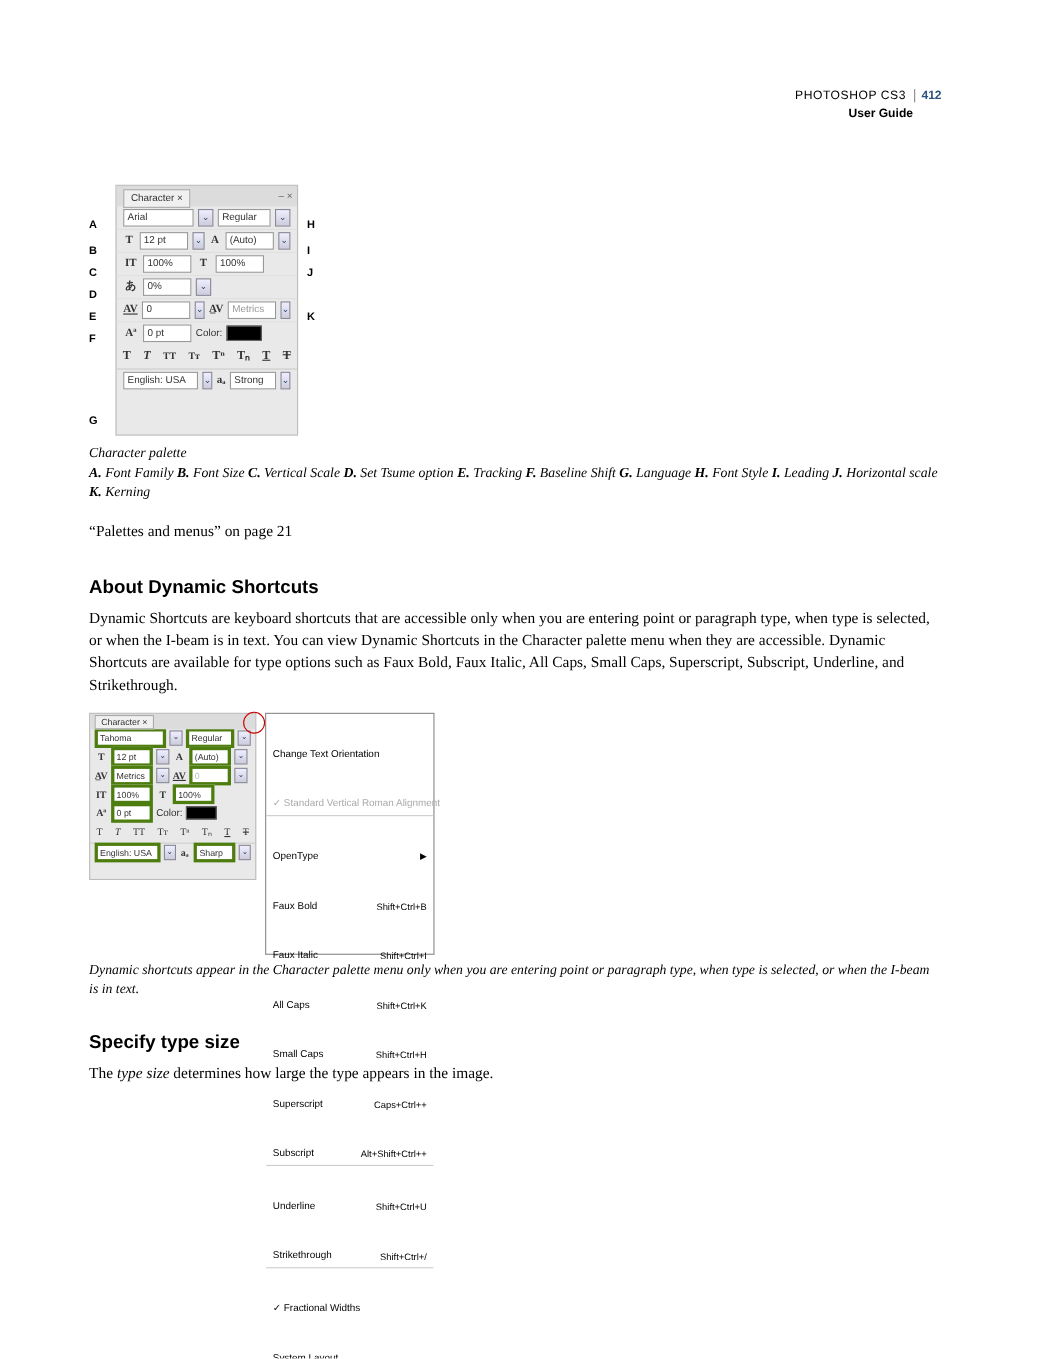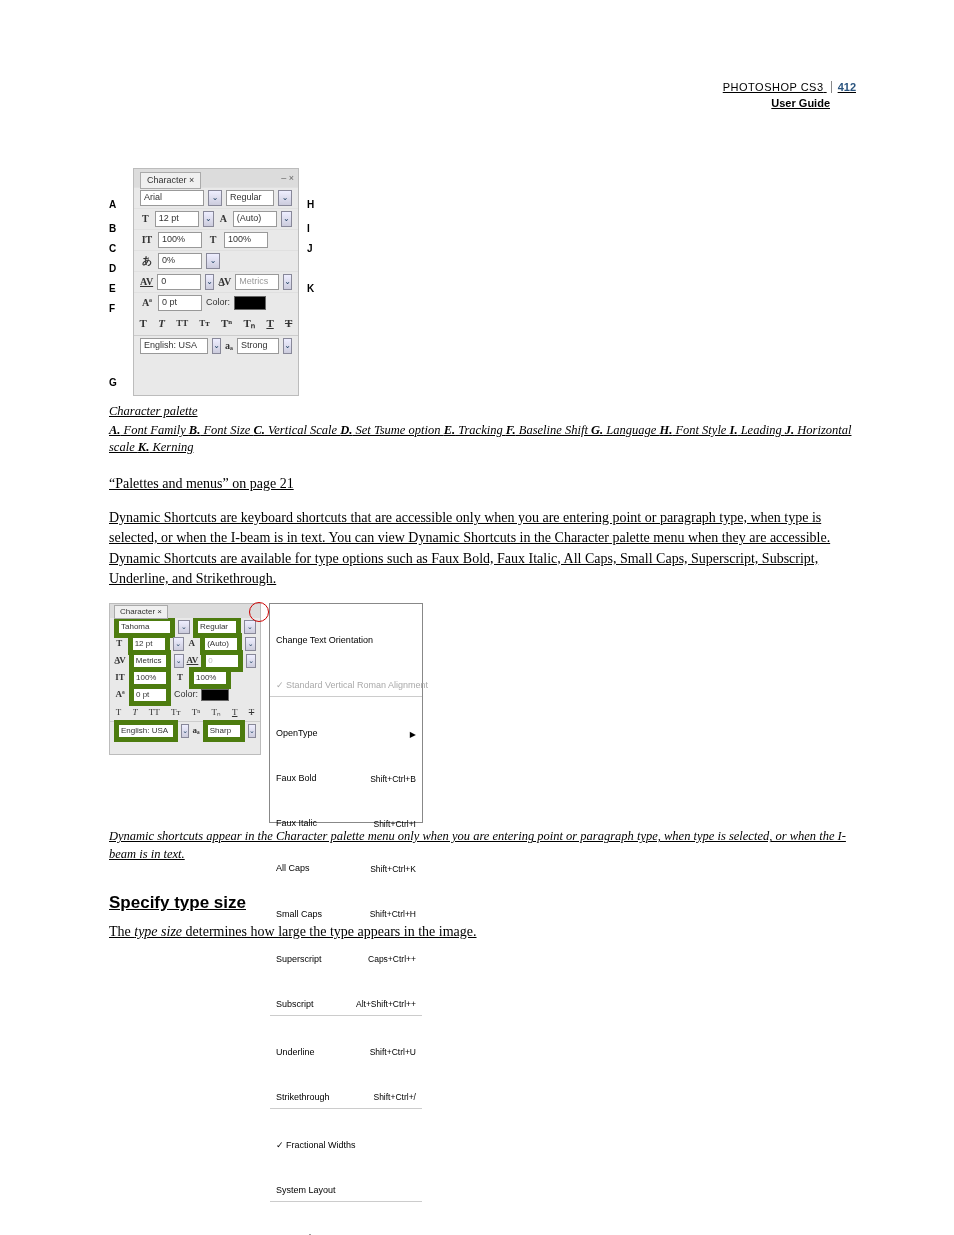--- a/index.html
+++ b/index.html
@@ -8,22 +8,21 @@
     font-family: "Minion Pro", Georgia, serif;
     background: #fff;
     color: #000;
     width: 954px;
     height: 1235px;
     position: relative;
     font-size: 14px;
     line-height: 1.45;
   }
   .page {
-    padding: 80px 98px 60px 109px;
-    text-decoration: underline;
+    padding: 80px 98px 60px 81px;
   }
   .header {
     text-align: right;
     font-family: "Myriad Pro", Arial, sans-serif;
     font-size: 11px;
     margin-bottom: 56px;
   }
   .header .pageno { font-weight: bold; border-left: 1px solid #888; padding-left: 6px; margin-left: 4px; color:#2a547f;}
   .header .line2 { font-weight: bold; padding-right: 26px; display:block;}
   .product { letter-spacing: 0.5px;}
@@ -90,21 +89,21 @@
     margin-bottom: 4px;
   }
   .fig2-left {
     position:absolute; left:0; top:0; width:150px; height:150px;
     background:#e9e9e9; border:1px solid #bcbcbc;
     font-family: Tahoma, Arial, sans-serif; font-size:9px; color:#333;
   }
   .fig2-left .tabrow { background:#dcdcdc; height:14px; position:relative;}
   .fig2-left .tabrow .tab { position:absolute; left:4px; top:1px; background:#f0f0f0; border:1px solid #aaa; padding:0px 5px; font-size:8px;}
   .fig2-left .row { display:flex; align-items:center; height:17px; padding:0 4px; gap:3px;}
-  .fig2-left .field { background:#fff; border:5px solid #4d7c0f; height:12px; flex:1; padding:0 2px; display:flex; align-items:center; font-size:8px;}
+  .fig2-left .field { background:#fff; border:3px solid #4d7c0f; height:12px; flex:1; padding:0 2px; display:flex; align-items:center; font-size:8px;}
   .fig2-left .drop { width:10px; height:12px; background:linear-gradient(#eef,#ccd); border:1px solid #889; font-size:7px;display:flex;align-items:center;justify-content:center;color:#246;}
   .fig2-left .ic { width:12px; text-align:center; font-family:Georgia,serif; font-weight:bold; font-size:9px;}
   .fig2-left .stylebtns { display:flex; justify-content:space-around; align-items:center; height:18px; font-family:Georgia,serif; font-size:9px;}
   .fig2-left .swatch { width:26px;height:10px;background:#000;border:1px solid #666;}
   .circle { position:absolute; width:18px;height:18px; border:1.5px solid #c00; border-radius:50%; right:-9px; top:-2px;}
 
   .fig2-menu {
     position:absolute; left:160px; top:0; width:152px; height:218px;
     background:#fff; border:1px solid #888; font-family: Tahoma, Arial, sans-serif; font-size:9px; color:#000;
   }
@@ -207,20 +206,21 @@
     </div>
   </div>
 
   <div class="caption">Character palette</div>
   <div class="caption-legend" id="legend1"><b>A.</b><span> Font Family  </span><b>B.</b><span> Font Size  </span><b>C.</b><span> Vertical Scale  </span><b>D.</b><span> Set Tsume option  </span><b>E.</b><span> Tracking  </span><b>F.</b><span> Baseline Shift  </span><b>G.</b><span> Language  </span><b>H.</b><span> Font Style  </span><b>I.</b><span> Leading </span><b>J.</b><span> Horizontal scale  </span><b>K.</b><span> Kerning</span></div>
 
 
 
   <p class="body" style="margin-top:0">“Palettes and menus” on page 21</p>
 
+  <h2 class="section">About Dynamic Shortcuts</h2>
   <p class="body">Dynamic Shortcuts are keyboard shortcuts that are accessible only when you are entering point or paragraph type, when type is selected, or when the I-beam is in text. You can view Dynamic Shortcuts in the Character palette menu when they are accessible. Dynamic Shortcuts are available for type options such as Faux Bold, Faux Italic, All Caps, Small Caps, Superscript, Subscript, Underline, and Strikethrough.</p>
 
   <div class="figure2-box">
     <div class="fig2-left">
       <div class="tabrow">
           <span class="tab">Character ×</span>
           <div class="circle"></div>
         </div>
       <div class="row">
         <div class="field">Tahoma</div>

